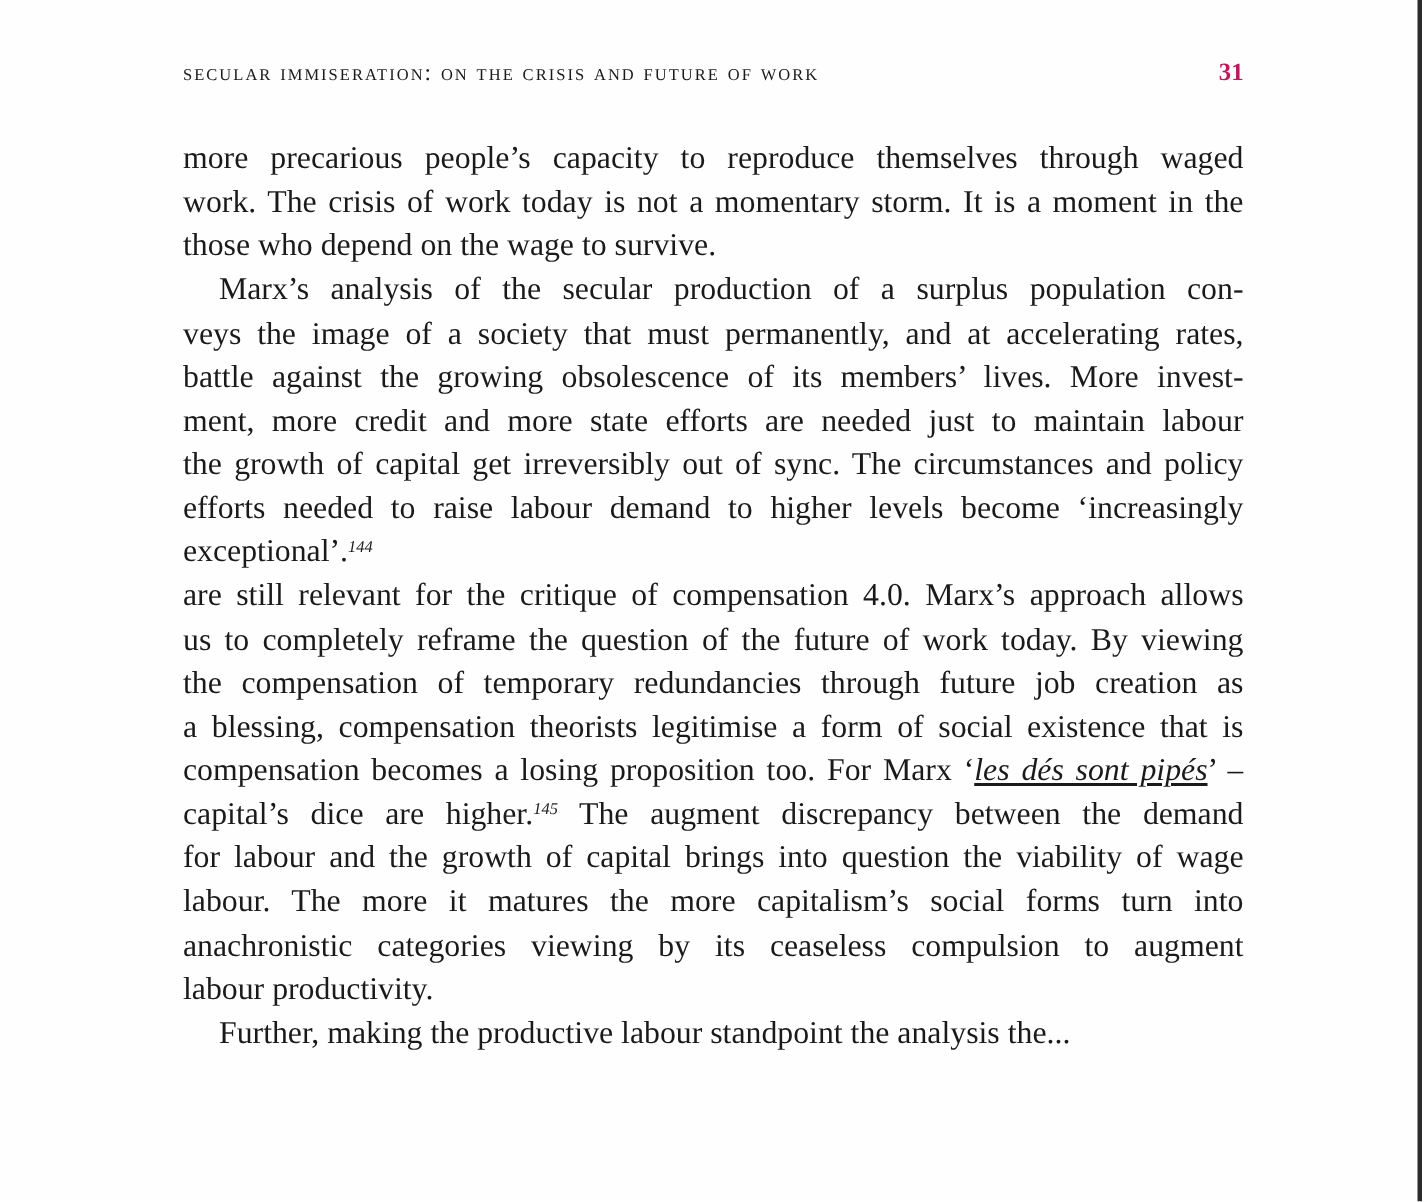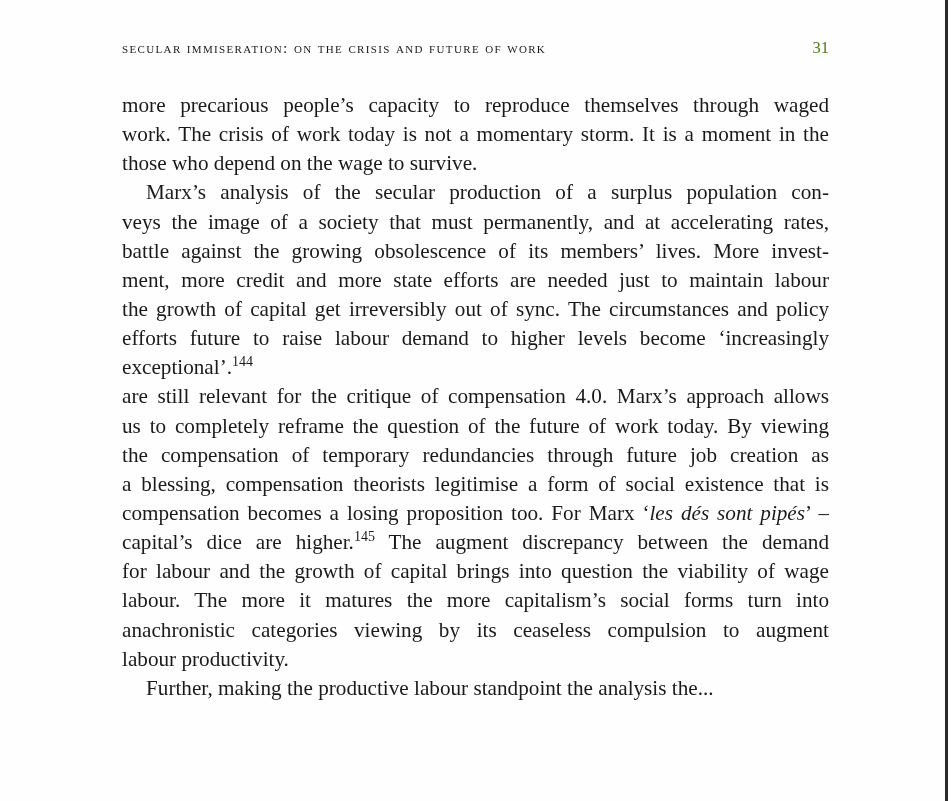--- a/index.html
+++ b/index.html
@@ -43,22 +43,22 @@
     }
     .rh-title {
       font-size: 15.5px;
       letter-spacing: 1.35px;
       font-variant: small-caps;
       text-transform: lowercase;
       color: #1a1a1a;
     }
     .rh-page {
       font-size: 16.5px;
-      color: #4d7c0f;
-      font-weight: normal;
+      color: #be185d;
+      font-weight: bold;
     }
     .body-text {
       position: absolute;
       left: 122px;
       top: 91px;
       width: 707px;
       font-size: 21.2px;
       line-height: 29.15px;
       text-align: justify;
       hyphens: manual;
@@ -72,26 +72,28 @@
       overflow: hidden;
       height: 29.15px;
     }
     .line.last {
       text-align-last: left;
     }
     .line.ind {
       padding-left: 24px;
     }
     sup {
-      font-size: 14px;
+      font-size: 11px;
       line-height: 0;
       vertical-align: 0.55em;
+      font-style: italic;
     }
     em {
       font-style: italic;
+      text-decoration: underline;
     }
   </style>
 </head>
 <body>
 
 <div class="page">
 
   <div class="running-head">
     <span class="rh-title">SECULAR IMMISERATION: ON THE CRISIS AND FUTURE OF WORK</span>
     <span class="rh-page">31</span>
@@ -104,21 +106,21 @@
       <span class="line">work. The crisis of work today is not a momentary storm. It is a moment in the</span>
       <span class="line last">those who depend on the wage to survive.</span>
     </div>
 
     <div>
       <span class="line ind">Marx’s analysis of the secular production of a surplus population con-</span>
       <span class="line">veys the image of a society that must permanently, and at accelerating rates,</span>
       <span class="line">battle against the growing obsolescence of its members’ lives. More invest-</span>
       <span class="line">ment, more credit and more state efforts are needed just to maintain labour</span>
       <span class="line">the growth of capital get irreversibly out of sync. The circumstances and policy</span>
-      <span class="line">efforts future to raise labour demand to higher levels become ‘increasingly</span>
+      <span class="line">efforts needed to raise labour demand to higher levels become ‘increasingly</span>
       <span class="line last"><span>exceptional’.</span><sup>144</sup></span>
     </div>
 
     <div>
       <span class="line">are still relevant for the critique of compensation 4.0. Marx’s approach allows</span>
       <span class="line">us to completely reframe the question of the future of work today. By viewing</span>
       <span class="line">the compensation of temporary redundancies through future job creation as</span>
       <span class="line">a blessing, compensation theorists legitimise a form of social existence that is</span>
       <span class="line"><span>compensation becomes a losing proposition too. For Marx ‘</span><em>les dés sont pipés</em><span>’ –</span></span>
       <span class="line"><span>capital’s dice are higher.</span><sup>145</sup><span> The augment discrepancy between the demand</span></span>

